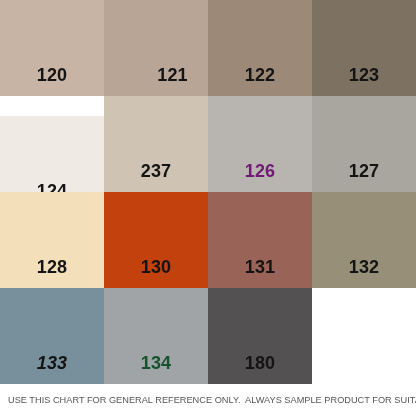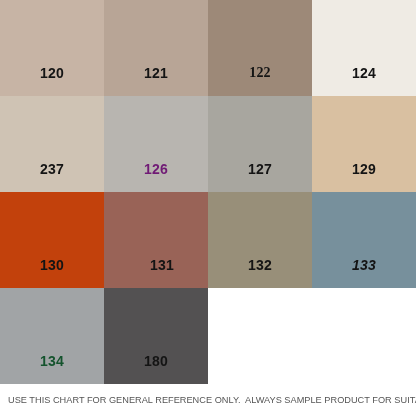--- a/index.html
+++ b/index.html
@@ -35,21 +35,21 @@
     height: 100%;
     overflow: hidden;
   }
   .swatch-label {
     position: absolute;
     left: 0;
     right: 0;
     top: 68.5%;
     text-align: center;
     font-family: "Liberation Sans", sans-serif;
-    font-size: 14px;
+    font-size: 18px;
     font-weight: bold;
     line-height: 1;
     letter-spacing: 0.2px;
     color: #141414;
     user-select: none;
   }
   #chart-footer {
     width: 416px;
     height: 32px;
     background: #ffffff;
@@ -70,45 +70,48 @@
 </style>
 </head>
 <body>
 
 <div id="chart-root" style="background: rgb(255, 255, 255);">
 
   <div id="swatch-grid">
       <div class="swatch" style="background-color: rgb(199, 180, 165);">
         <span class="swatch-label" style="color: rgb(20, 20, 20);">120</span>
       </div>
-      <div class="swatch" style="background-color: rgb(184, 165, 150);">
+      <div class="swatch" style="background-color: rgb(184, 165, 150); padding-left: 33px;">
         <span class="swatch-label" style="color: rgb(20, 20, 20);">121</span>
       </div>
       <div class="swatch" style="background-color: rgb(157, 137, 120);">
-        <span class="swatch-label" style="color: rgb(20, 20, 20); font-family: Liberation Serif, serif;">122</span>
+        <span class="swatch-label" style="color: rgb(20, 20, 20);">122</span>
       </div>
-      <div class="swatch" style="background-color: rgb(239, 235, 228);">
+      <div class="swatch" style="background-color: rgb(125, 113, 98);">
+        <span class="swatch-label" style="color: rgb(20, 20, 20);">123</span>
+      </div>
+      <div class="swatch" style="background-color: rgb(239, 235, 228); margin-top: 20px;">
         <span class="swatch-label" style="color: rgb(20, 20, 20);">124</span>
       </div>
       <div class="swatch" style="background-color: rgb(207, 195, 180);">
         <span class="swatch-label" style="color: rgb(20, 20, 20);">237</span>
       </div>
       <div class="swatch" style="background-color: rgb(184, 181, 176);">
         <span class="swatch-label" style="color: #701a75;">126</span>
       </div>
       <div class="swatch" style="background-color: rgb(168, 166, 159);">
         <span class="swatch-label" style="color: rgb(20, 20, 20);">127</span>
       </div>
-      <div class="swatch" style="background-color: rgb(217, 192, 161);">
-        <span class="swatch-label" style="color: rgb(20, 20, 20);">129</span>
+      <div class="swatch" style="background-color: rgb(244, 223, 187);">
+        <span class="swatch-label" style="color: rgb(20, 20, 20);">128</span>
       </div>
       <div class="swatch" style="background-color: #c2410c;">
         <span class="swatch-label" style="color: rgb(20, 20, 20);">130</span>
       </div>
-      <div class="swatch" style="background-color: rgb(153, 99, 87); padding-left: 12px;">
+      <div class="swatch" style="background-color: rgb(153, 99, 87);">
         <span class="swatch-label" style="color: rgb(20, 20, 20);">131</span>
       </div>
       <div class="swatch" style="background-color: rgb(152, 143, 121);">
         <span class="swatch-label" style="color: rgb(20, 20, 20);">132</span>
       </div>
       <div class="swatch" style="background-color: rgb(119, 144, 156); font-style: italic;">
         <span class="swatch-label" style="color: rgb(20, 20, 20);">133</span>
       </div>
       <div class="swatch" style="background-color: rgb(161, 164, 166);">
         <span class="swatch-label" style="color: #14532d;">134</span>

